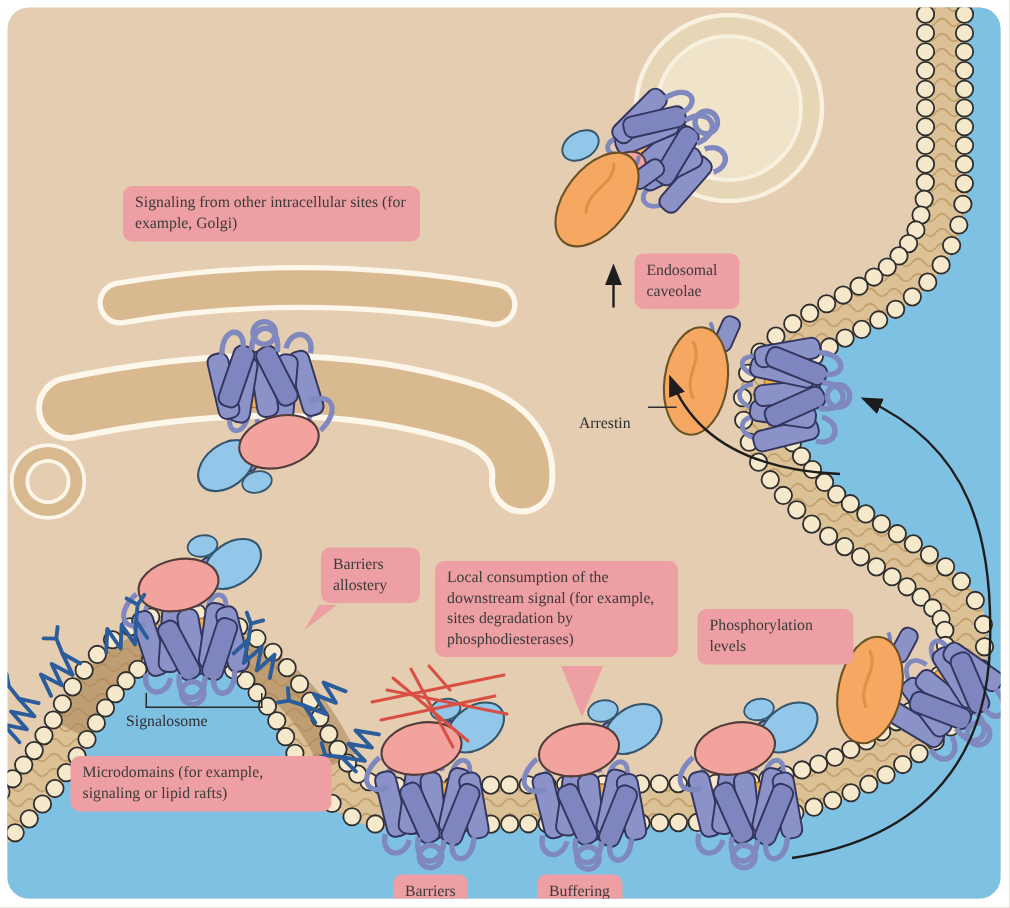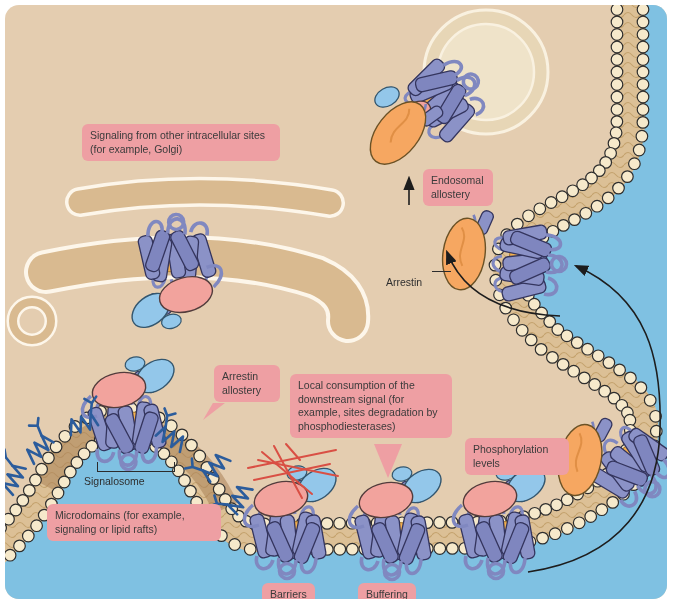--- a/index.html
+++ b/index.html
@@ -1,20 +1,20 @@
 <!DOCTYPE html>
 <html><head>
 <meta charset="utf-8">
 <style>
   html,body{margin:0;padding:0;background:#dfe3e6;}
   .stage{position:relative;width:673px;height:605px;background:#ffffff;overflow:hidden;
          font-family:"Liberation Sans",sans-serif;}
   .cell{position:absolute;left:5px;top:5px;width:662px;height:594px;border-radius:14px;
         overflow:hidden;background:#e4cdb0;}
-  .overlay{position:absolute;left:-5px;top:-5px;width:673px;height:605px;}
+  .overlay{position:absolute;left:-5px;top:-5px;width:673px;height:605px;font-family:Liberation Serif, serif;}
   svg.scene{position:absolute;left:0;top:0;}
   .lbl{position:absolute;background:#ee9fa3;color:#3b3b3b;
        font-size:10.5px;line-height:13.5px;padding:5px 8px;border-radius:6px;
        box-sizing:border-box;}
   .nowrap{white-space:nowrap;}
   .plain{position:absolute;background:none;color:#2e2e2e;font-size:10.5px;line-height:13px;}
   .tail{position:absolute;background:#ee9fa3;}
   .tail-lateral{left:203px;top:403px;width:22px;height:17px;
        clip-path:polygon(100% 0,45% 0,0 100%);}
   .tail-local{left:374px;top:444px;width:28px;height:34px;
@@ -455,33 +455,33 @@
 
     <g stroke="#1d1d1d" stroke-width="1.6" fill="none">
       <path d="M 409,205 L 409,178" marker-end="url(#ah)"></path>
       <path d="M 560,316 Q 470,312 447,252" marker-end="url(#ah)"></path>
       <path d="M 528,572 C 622,558 658,500 660,430 C 662,360 648,298 576,266" marker-end="url(#ah)"></path>
     </g>
   </svg>
 
   <div class="lbl" style="left:82px;top:124px;width:198px;">Signaling from other intracellular sites (for example, Golgi)</div>
 
-  <div class="lbl" style="left:423px;top:169px;width:70px;">Endosomal allostery</div>
+  <div class="lbl" style="left:423px;top:169px;width:70px;">Endosomal caveolae</div>
 
   <div class="plain" style="left:386px;top:276px;">Arrestin</div>
   <div class="dash"></div>
 
 
-  <div class="lbl" style="left:214px;top:365px;width:66px;">Arrestin allostery</div>
+  <div class="lbl" style="left:214px;top:365px;width:66px;">Barriers allostery</div>
   <div class="tail tail-lateral"></div>
 
   <div class="lbl" style="left:290px;top:374px;width:162px;">Local consumption of the downstream signal (for example, sites degradation by phosphodiesterases)</div>
   <div class="tail tail-local"></div>
 
-  <div class="lbl" style="left:465px;top:406px;width:104px;margin-top:32px;">Phosphorylation levels</div>
+  <div class="lbl" style="left:465px;top:406px;width:104px;">Phosphorylation levels</div>
 
   <div class="bracket"></div>
   <div class="plain" style="left:84px;top:475px;width:96px;">Signalosome</div>
 
   <div class="lbl" style="left:47px;top:504px;width:174px;">Microdomains (for example, signaling or lipid rafts)</div>
 
   <div class="lbl nowrap" style="left:262px;top:583px;">Barriers</div>
 
   <div class="lbl nowrap" style="left:358px;top:583px;">Buffering</div>
 

